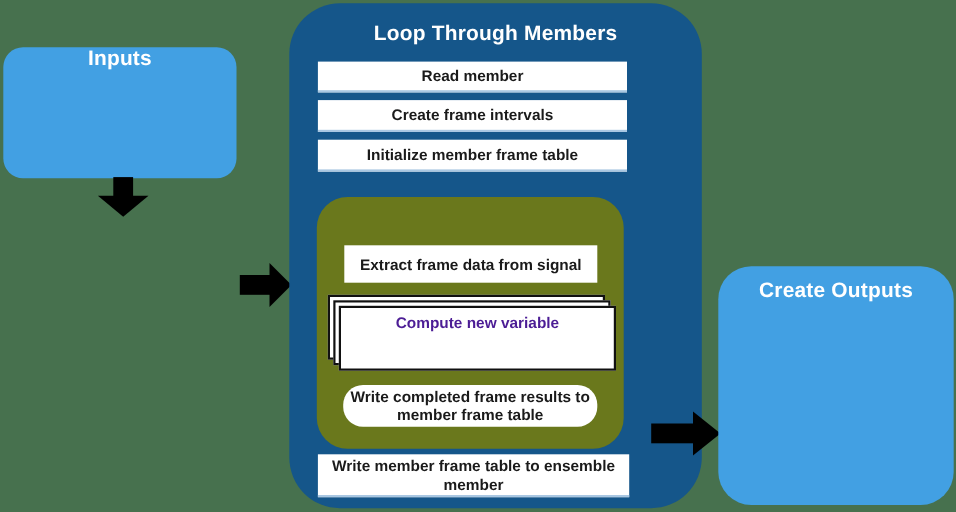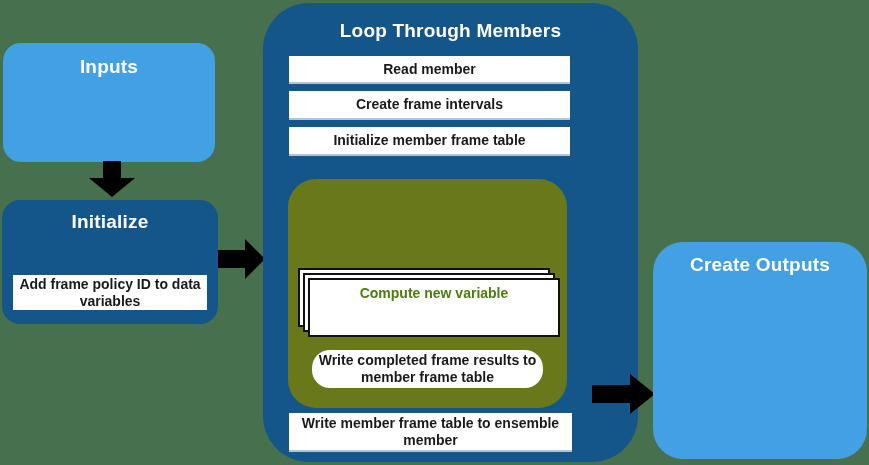--- a/index.html
+++ b/index.html
@@ -38,56 +38,53 @@
   .tri-right-sm{border-top:20px solid transparent;border-bottom:20px solid transparent;border-left:20px solid #000;}
   .tri-right-lg{border-top:20px solid transparent;border-bottom:20px solid transparent;border-left:25px solid #000;}
   
   .sheet{
     position:absolute;box-sizing:border-box;
     width:252px;height:59px;background:#ffffff;border:2px solid #111111;
   }
   .sheet-front{
     display:flex;flex-direction:column;justify-content:space-between;
     padding:5px 4px 8px 4px;
-    color:#4d7c0f;font-weight:bold;font-size:14px;text-align:center;
+    color:#4c1d95;font-weight:bold;font-size:14px;text-align:center;
   }
 </style>
 </head>
 <body>
 
 <div class="stage">
 
   <div class="node lightblue rounded-lg" style="left:3px;top:43px;width:212px;height:119px;">
-    <div class="title" style="margin-top:13px;">Inputs</div>
+    <div class="title" style="margin-top:0;">Inputs</div>
   </div>
 
   <div>
     <div class="arrow-part" style="left:103px;top:161px;width:18px;height:18px;"></div>
     <div class="tri tri-down" style="left:89px;top:178px;"></div>
   </div>
 
-  <div class="node darkblue rounded-lg" style="left:2px;top:200px;width:216px;height:124px;">
-    <div class="title" style="margin-top:11px;">Initialize</div>
-    <div class="stepbox" style="left:11px;top:75px;width:194px;height:35px;">Add frame policy ID to data variables</div>
-  </div>
 
   <div>
     <div class="arrow-part" style="left:218px;top:250px;width:28px;height:18px;"></div>
     <div class="tri tri-right-sm" style="left:245px;top:239px;"></div>
   </div>
 
   <div class="node darkblue" style="left:263px;top:3px;width:375px;height:459px;border-radius:46px;">
     <div class="title" style="margin-top:17px;">Loop Through Members</div>
 
     <div class="stepbox edge-lite" style="left:26px;top:53px;width:281px;height:28px;">Read member</div>
     <div class="stepbox edge-lite" style="left:26px;top:124px;width:281px;height:29px;">Initialize member frame table</div>
     <div class="stepbox edge-lite" style="left:26px;top:88px;width:281px;height:29px;">Create frame intervals</div>
 
     <div class="node olive" style="left:25px;top:176px;width:279px;height:229px;border-radius:28px;">
 
+      <div class="stepbox" style="left:25px;top:44px;width:230px;height:34px;">Extract frame data from signal</div>
 
       <div>
         <div class="sheet" style="left:10px;top:89px;"></div>
         <div class="sheet" style="left:15px;top:94px;"></div>
         <div class="sheet sheet-front" style="left:20px;top:99px;">
           <div>Compute new variable</div>
         </div>
       </div>
 
       <div class="stepbox" style="left:24px;top:171px;width:231px;height:38px;border-radius:18px;">Write completed frame results to member frame table</div>

